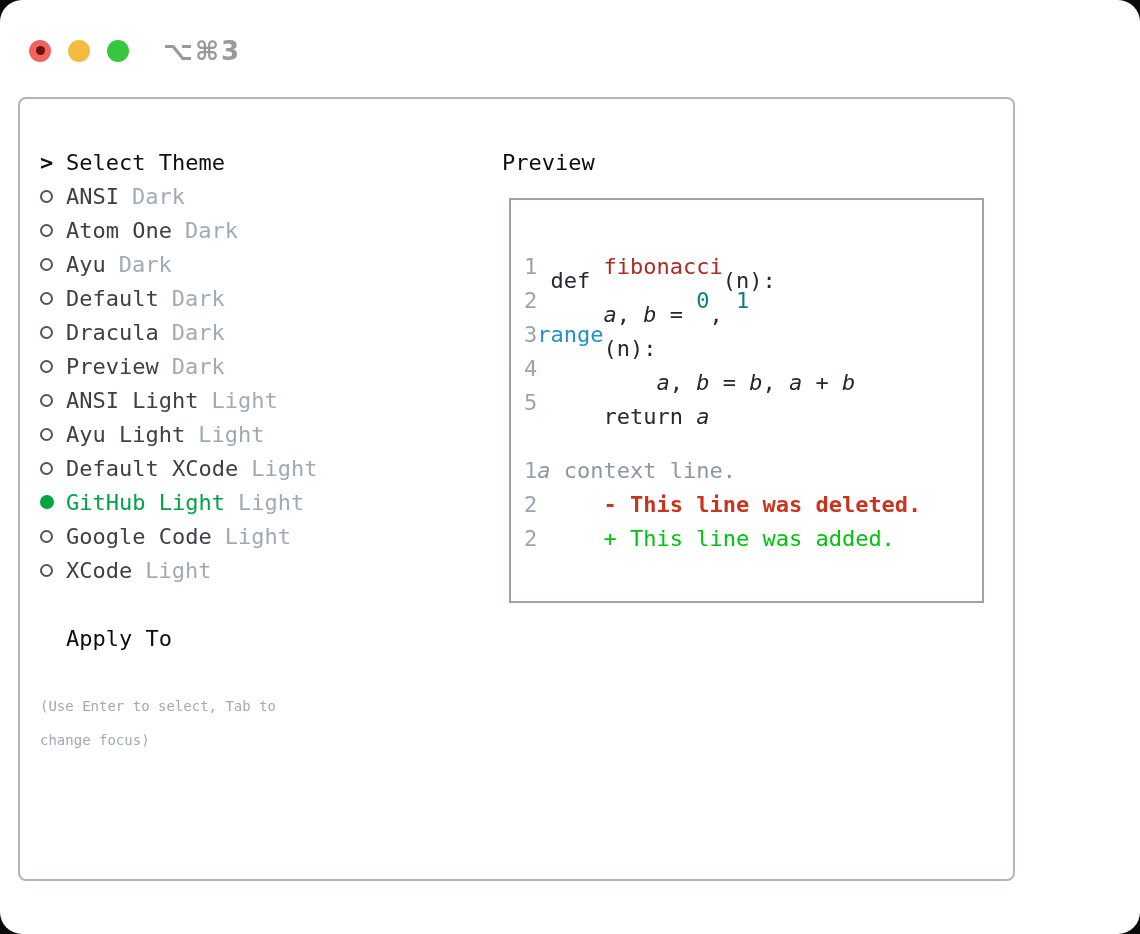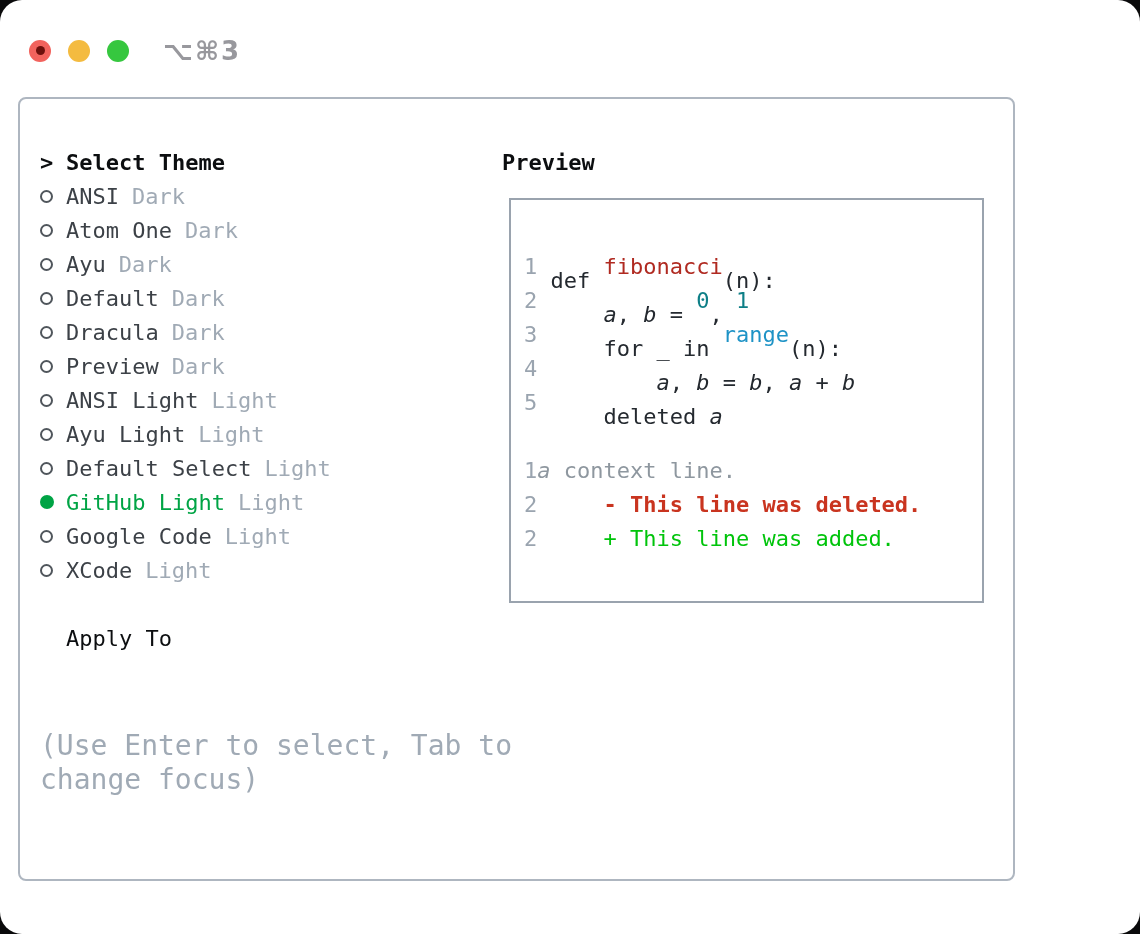--- a/index.html
+++ b/index.html
@@ -48,30 +48,30 @@
     display:flex;background:#fff;
   }
   .left-col{width:482px;flex:none;padding:46px 0 0 20px;}
   .right-col{flex:1;padding:46px 0 0 0;}
   .row{height:34px;display:flex;align-items:center;font-size:22px;
        color:var(--list_fg);white-space:pre;}
   .bullet-box{width:26px;flex:none;display:flex;align-items:center;}
   .radio{width:13px;height:13px;border:2px solid var(--radio_outline);border-radius:50%;}
   .radio.on{width:14px;height:14px;background:var(--accent_green);border-color:var(--accent_green);}
   .prompt{width:26px;flex:none;font-weight:bold;color:var(--header_black);}
-  .htext{font-weight:bold;color:var(--header_black);}
+  .htext{font-weight:normal;color:var(--header_black);}
   .item-name{color:var(--list_fg);}
   .item-name.selected{color:var(--accent_green);}
   .variant{color:var(--muted_gray);margin-left:13px;}
   .applyhdr{padding-left:26px;color:var(--header_black);}
   .opt-label{color:var(--list_fg);}
   .opt-label.selected{color:var(--accent_green);}
   .spacer{height:34px;}
-  .hint{width:30ch;margin-left:0;font-size:28px;line-height:34px;
-        color:var(--muted_gray);white-space:normal;margin-top:40px;}
+  .hint{width:30ch;margin-left:0;font-size:14px;line-height:34px;
+        color:var(--muted_gray);white-space:normal;}
   
   .preview-box{
     margin:19px 0 0 7px;width:475px;height:405px;
     border:2px solid var(--preview_border);
     padding:49px 0 0 13px;background:#fff;
   }
   .code-line{height:34px;font-size:22px;white-space:pre;display:flex;align-items:center;}
   .ln{color:var(--line_number_gray);}
   .c-fg{color:var(--code_fg);margin-top:29px;}
   .c-func{color:var(--func_red);}
@@ -106,21 +106,21 @@
 
       <div id="theme-list">
           <div class="row"><span class="bullet-box"><span class="radio"></span></span><span class="item-name">ANSI</span><span class="variant">Dark</span></div>
           <div class="row"><span class="bullet-box"><span class="radio"></span></span><span class="item-name">Atom One</span><span class="variant">Dark</span></div>
           <div class="row"><span class="bullet-box"><span class="radio"></span></span><span class="item-name">Ayu</span><span class="variant">Dark</span></div>
           <div class="row"><span class="bullet-box"><span class="radio"></span></span><span class="item-name">Default</span><span class="variant">Dark</span></div>
           <div class="row"><span class="bullet-box"><span class="radio"></span></span><span class="item-name">Dracula</span><span class="variant">Dark</span></div>
           <div class="row"><span class="bullet-box"><span class="radio"></span></span><span class="item-name">Preview</span><span class="variant">Dark</span></div>
           <div class="row"><span class="bullet-box"><span class="radio"></span></span><span class="item-name">ANSI Light</span><span class="variant">Light</span></div>
           <div class="row"><span class="bullet-box"><span class="radio"></span></span><span class="item-name">Ayu Light</span><span class="variant">Light</span></div>
-          <div class="row"><span class="bullet-box"><span class="radio"></span></span><span class="item-name">Default Select</span><span class="variant">Light</span></div>
+          <div class="row"><span class="bullet-box"><span class="radio"></span></span><span class="item-name">Default XCode</span><span class="variant">Light</span></div>
           <div class="row"><span class="bullet-box"><span class="radio on"></span></span><span class="item-name selected">GitHub Light</span><span class="variant">Light</span></div>
           <div class="row"><span class="bullet-box"><span class="radio"></span></span><span class="item-name">Google Code</span><span class="variant">Light</span></div>
           <div class="row"><span class="bullet-box"><span class="radio"></span></span><span class="item-name">XCode</span><span class="variant">Light</span></div>
         </div>
 
       <div class="spacer"></div>
 
       <div class="row applyhdr">
         <span>Apply To</span>
       </div>
@@ -133,23 +133,23 @@
       <div class="hint">(Use Enter to select, Tab to change focus)</div>
     </div>
 
     <div class="right-col">
       <div class="row">
         <span class="htext">Preview</span>
       </div>
       <div class="preview-box" id="preview-box">
           <div class="code-line"><span class="ln">1</span><span class="c-fg"> def </span><span class="c-func">fibonacci</span><span class="c-fg">(n):</span></div>
           <div class="code-line"><span class="ln">2</span><span class="c-fg">     </span><span class="c-fg it">a</span><span class="c-fg">, </span><span class="c-fg it">b</span><span class="c-fg"> = </span><span class="c-num">0</span><span class="c-fg">, </span><span class="c-num">1</span></div>
-          <div class="code-line"><span class="ln">3</span><span class="c-fg">     for _ in </span><span class="c-blue">range</span><span class="c-fg">(n):</span></div>
+          <div class="code-line"><span class="ln">3</span><span class="c-blue">range</span><span class="c-fg">(n):</span></div>
           <div class="code-line"><span class="ln">4</span><span class="c-fg">         </span><span class="c-fg it">a</span><span class="c-fg">, </span><span class="c-fg it">b</span><span class="c-fg"> = </span><span class="c-fg it">b</span><span class="c-fg">, </span><span class="c-fg it">a</span><span class="c-fg"> + </span><span class="c-fg it">b</span></div>
-          <div class="code-line"><span class="ln">5</span><span class="c-fg">     deleted </span><span class="c-fg it">a</span></div>
+          <div class="code-line"><span class="ln">5</span><span class="c-fg">     return </span><span class="c-fg it">a</span></div>
           <div class="code-line"><span class="ln"></span></div>
           <div class="code-line"><span class="ln">1</span><span class="c-ctx it">a</span><span class="c-ctx"> context line.</span></div>
           <div class="code-line"><span class="ln">2</span><span class="c-del">     - This line was deleted.</span></div>
           <div class="code-line"><span class="ln">2</span><span class="c-add">     + This line was added.</span></div>
         </div>
     </div>
 
   </div>
 </div>
 

